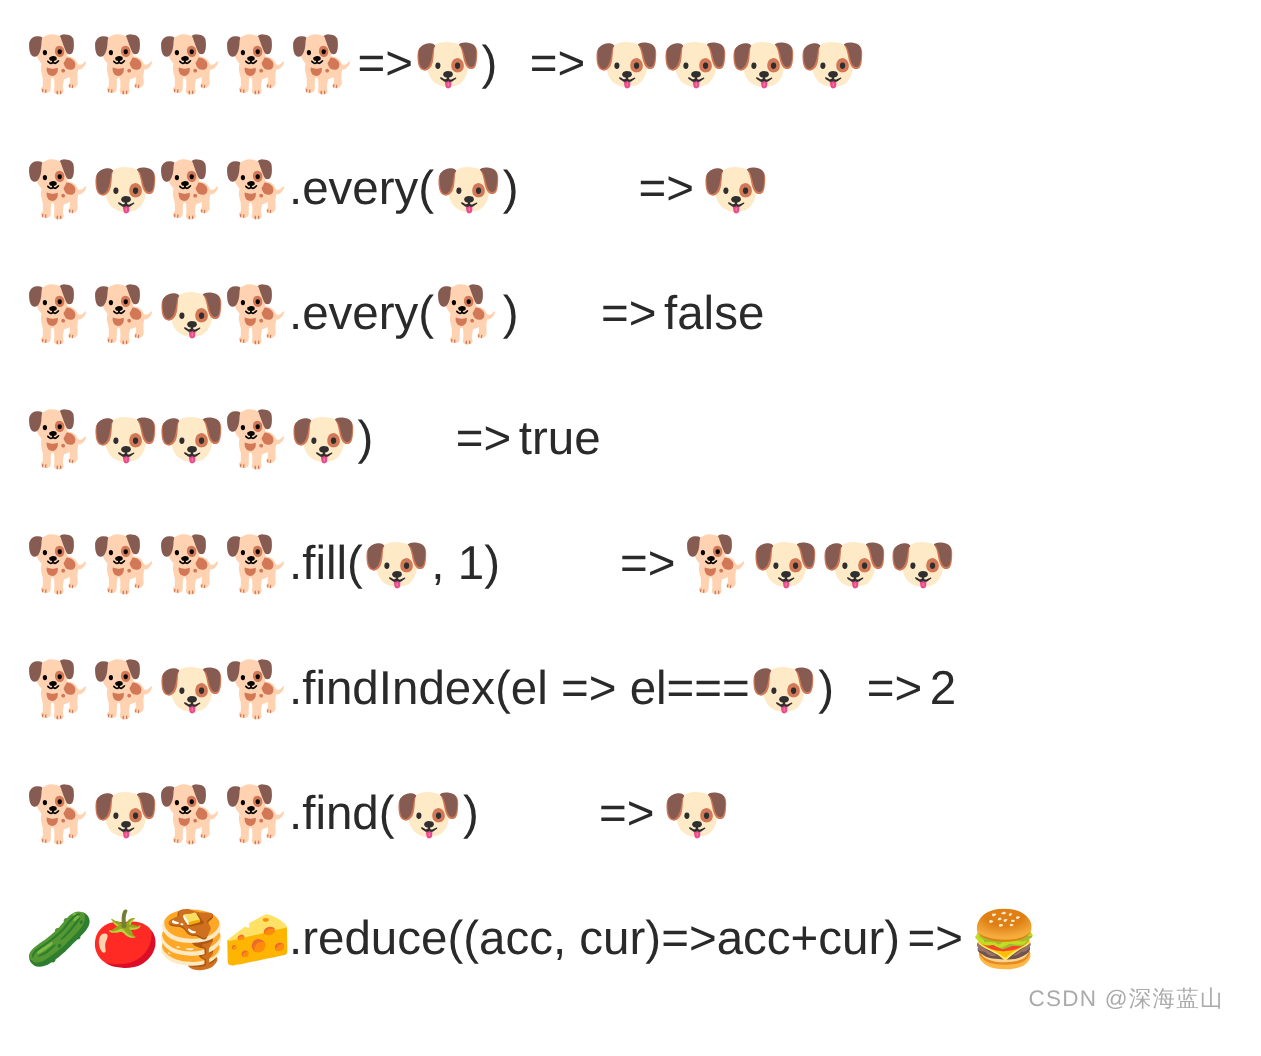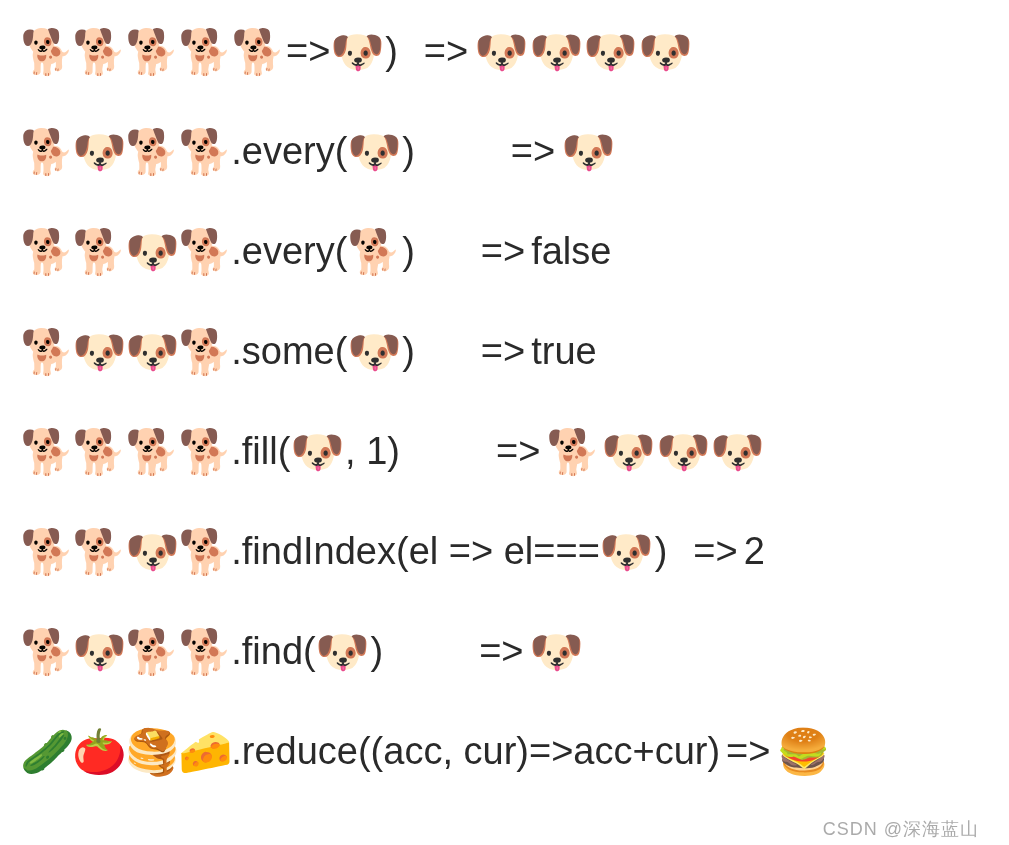--- a/index.html
+++ b/index.html
@@ -50,21 +50,21 @@
     .result {
       display: inline-flex;
       align-items: center;
     }
     .spacer-sm { display: inline-block; width: 20px; }
     .spacer-md { display: inline-block; width: 90px; }
     .spacer-lg { display: inline-block; width: 60px; }
     .watermark {
       position: absolute;
       right: 30px;
-      bottom: 4px;
+      bottom: 34px;
       font-size: 18px;
       color: rgba(100,100,100,0.55);
       font-family: "Microsoft YaHei", sans-serif;
       letter-spacing: 1px;
     }
   </style>
 </head>
 <body>
 
 <div class="rows" id="rows">
@@ -120,21 +120,20 @@
         <span class="method">false</span>
       </span>
     </div>
     <div class="row">
       <span class="arr">
         <span class="emoji">🐕</span>
         <span class="emoji">🐶</span>
         <span class="emoji">🐶</span>
         <span class="emoji">🐕</span>
       </span>
-      <span class="method">.some(</span>
       <span class="emoji">🐶</span>
       <span class="method">)</span>
       <span class="spacer-lg"></span>
       <span class="arrow"> =&gt; </span>
       <span class="result">
         <span class="method">true</span>
       </span>
     </div>
     <div class="row">
       <span class="arr">

